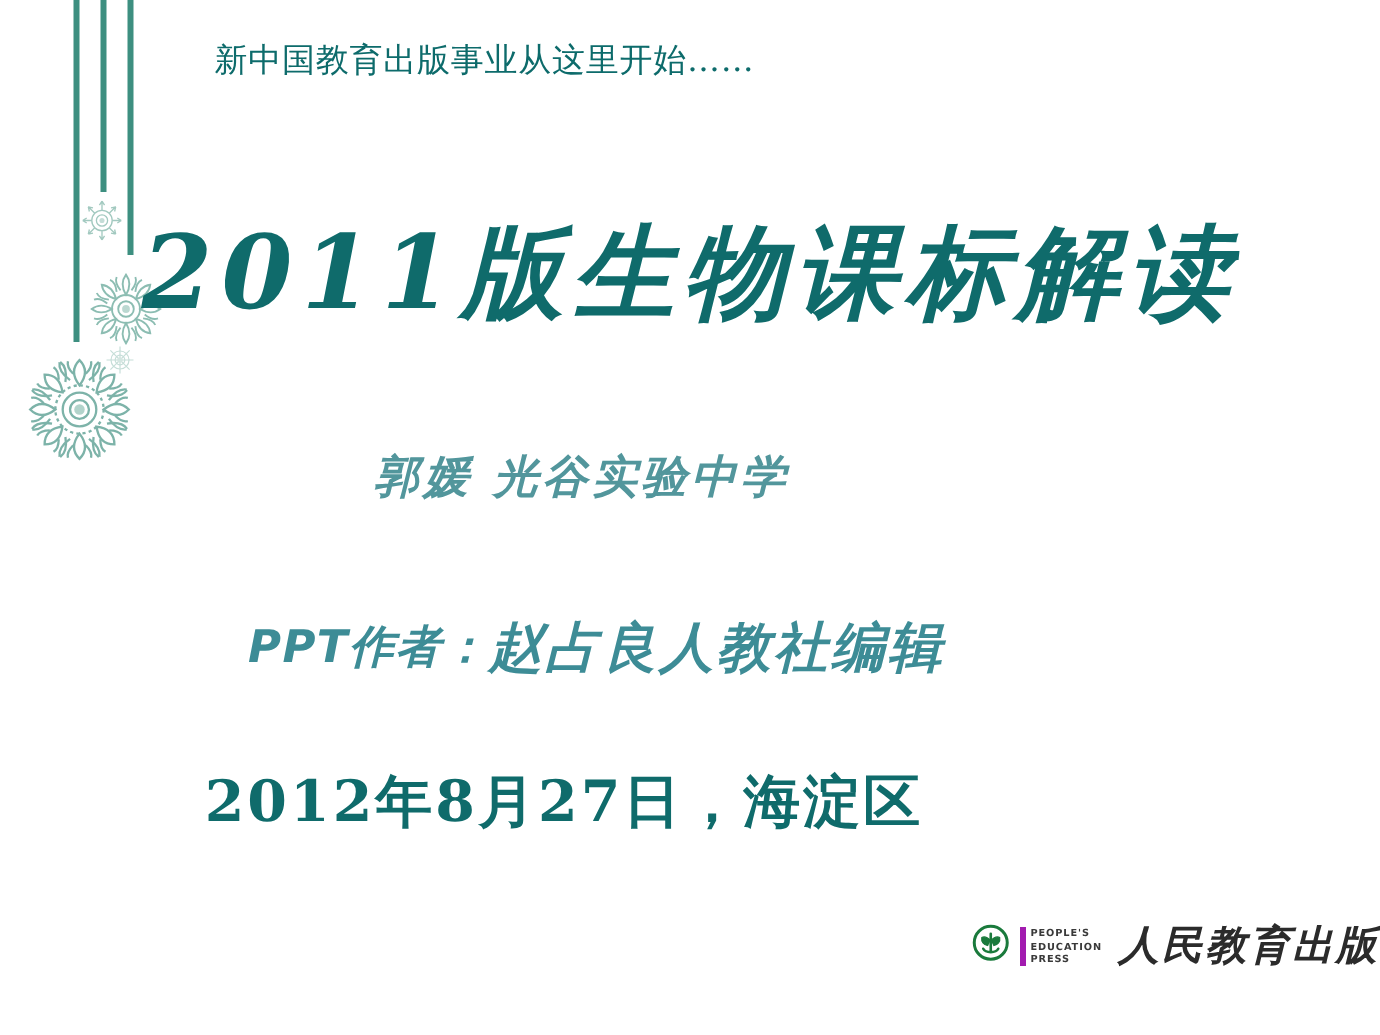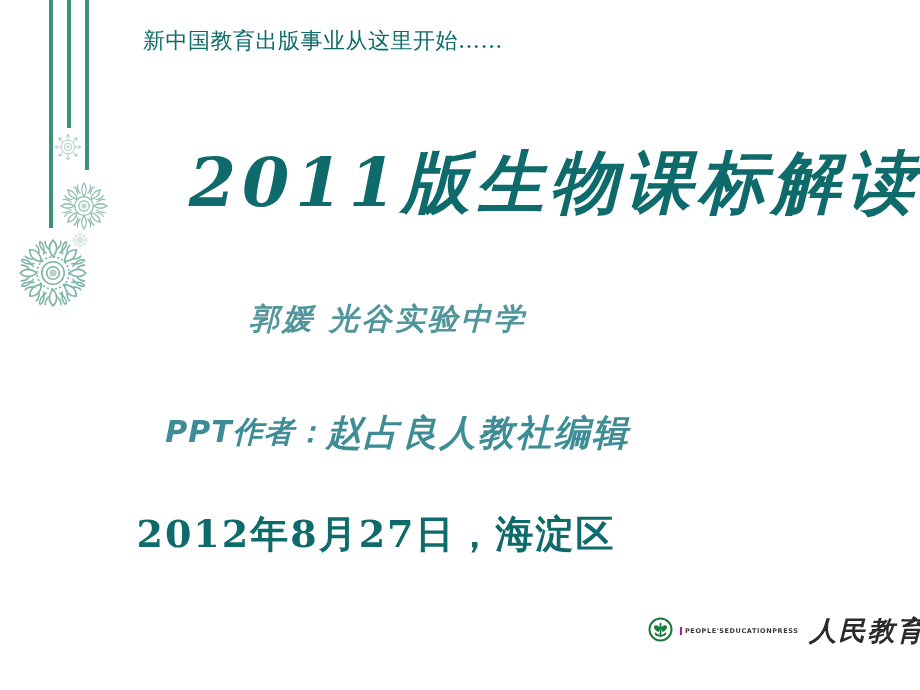--- a/index.html
+++ b/index.html
@@ -51,21 +51,21 @@
     white-space: nowrap;
     margin-left: 38px;
   }
 
   
   #main-title {
     position: absolute;
     left: 0;
     top: 139px;
     width: 920px;
-    text-align: right;
+    text-align: center;
     font-size: 68px;
     line-height: 86px;
     color: #0f6b6b;
     font-family: "DejaVu Serif", "Liberation Serif", serif;
     font-weight: bold;
     font-style: italic;
     letter-spacing: 6px;
     white-space: nowrap;
   }
 
@@ -139,30 +139,30 @@
     top: 614px;
     display: flex;
     align-items: center;
     gap: 7px;
   }
   #publisher-logo .emblem {
     flex: 0 0 auto;
   }
   #publisher-logo .press-lines {
     display: flex;
-    flex-direction: row;
+    flex-direction: column;
     justify-content: center;
     font-family: "DejaVu Sans", "Liberation Sans", sans-serif;
     font-size: 6.5px;
     line-height: 8.5px;
     letter-spacing: .6px;
     color: #3a3a3a;
     font-weight: bold;
     padding-left: 3px;
-    border-left: 2px solid #a21caf;
+    border-left: 4px solid #a21caf;
   }
   #publisher-logo .press-cn {
     font-family: "DejaVu Serif", "Liberation Serif", serif;
     font-size: 27px;
     line-height: 34px;
     color: #2b2b2b;
     font-style: italic;
     font-weight: bold;
     letter-spacing: 2px;
     margin-left: 4px;

